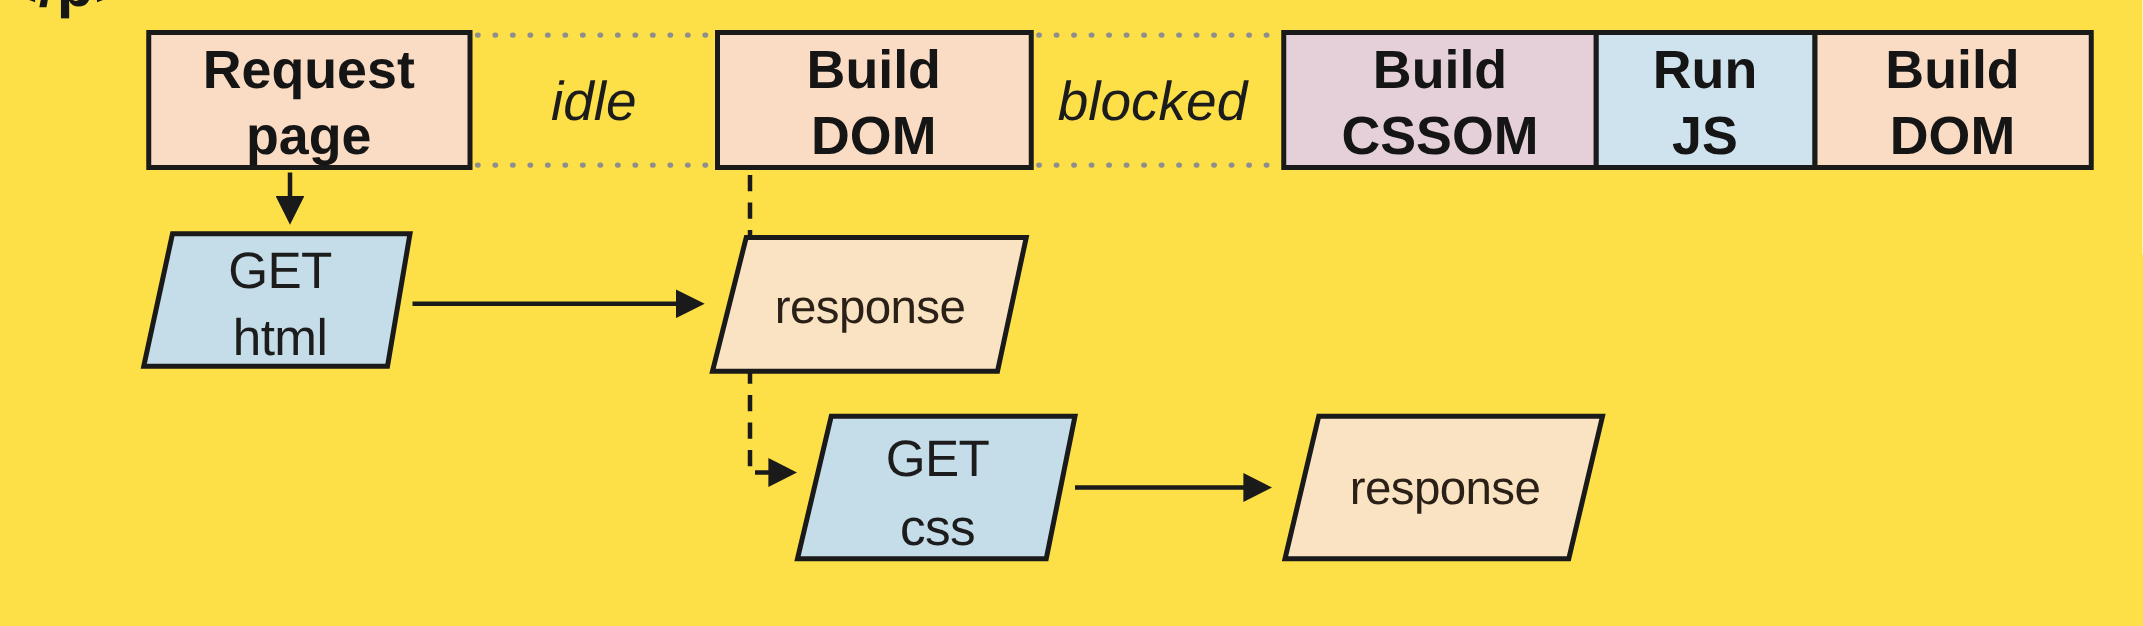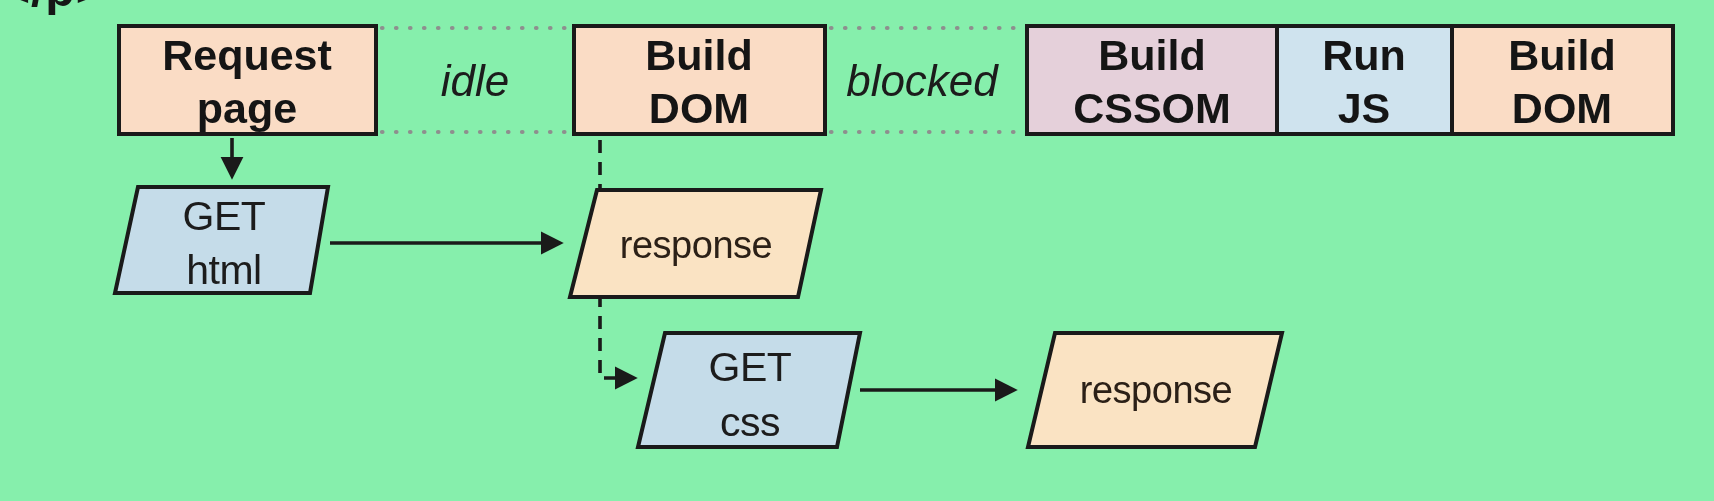--- a/index.html
+++ b/index.html
@@ -1,20 +1,20 @@
 <!DOCTYPE html>
 <html><head>
 <meta charset="utf-8">
 <style>
   html, body { margin: 0; padding: 0; background: #ffffff; }
   .canvas {
     position: relative;
     width: 1714px;
     height: 501px;
-    background: #86efac;
+    background: #fde047;
     overflow: hidden;
     font-family: "Liberation Sans", sans-serif;
   }
   
   .code-fragment {
     position: absolute;
     left: 2px;
     top: 0;
     width: 140px;
     height: 15px;

